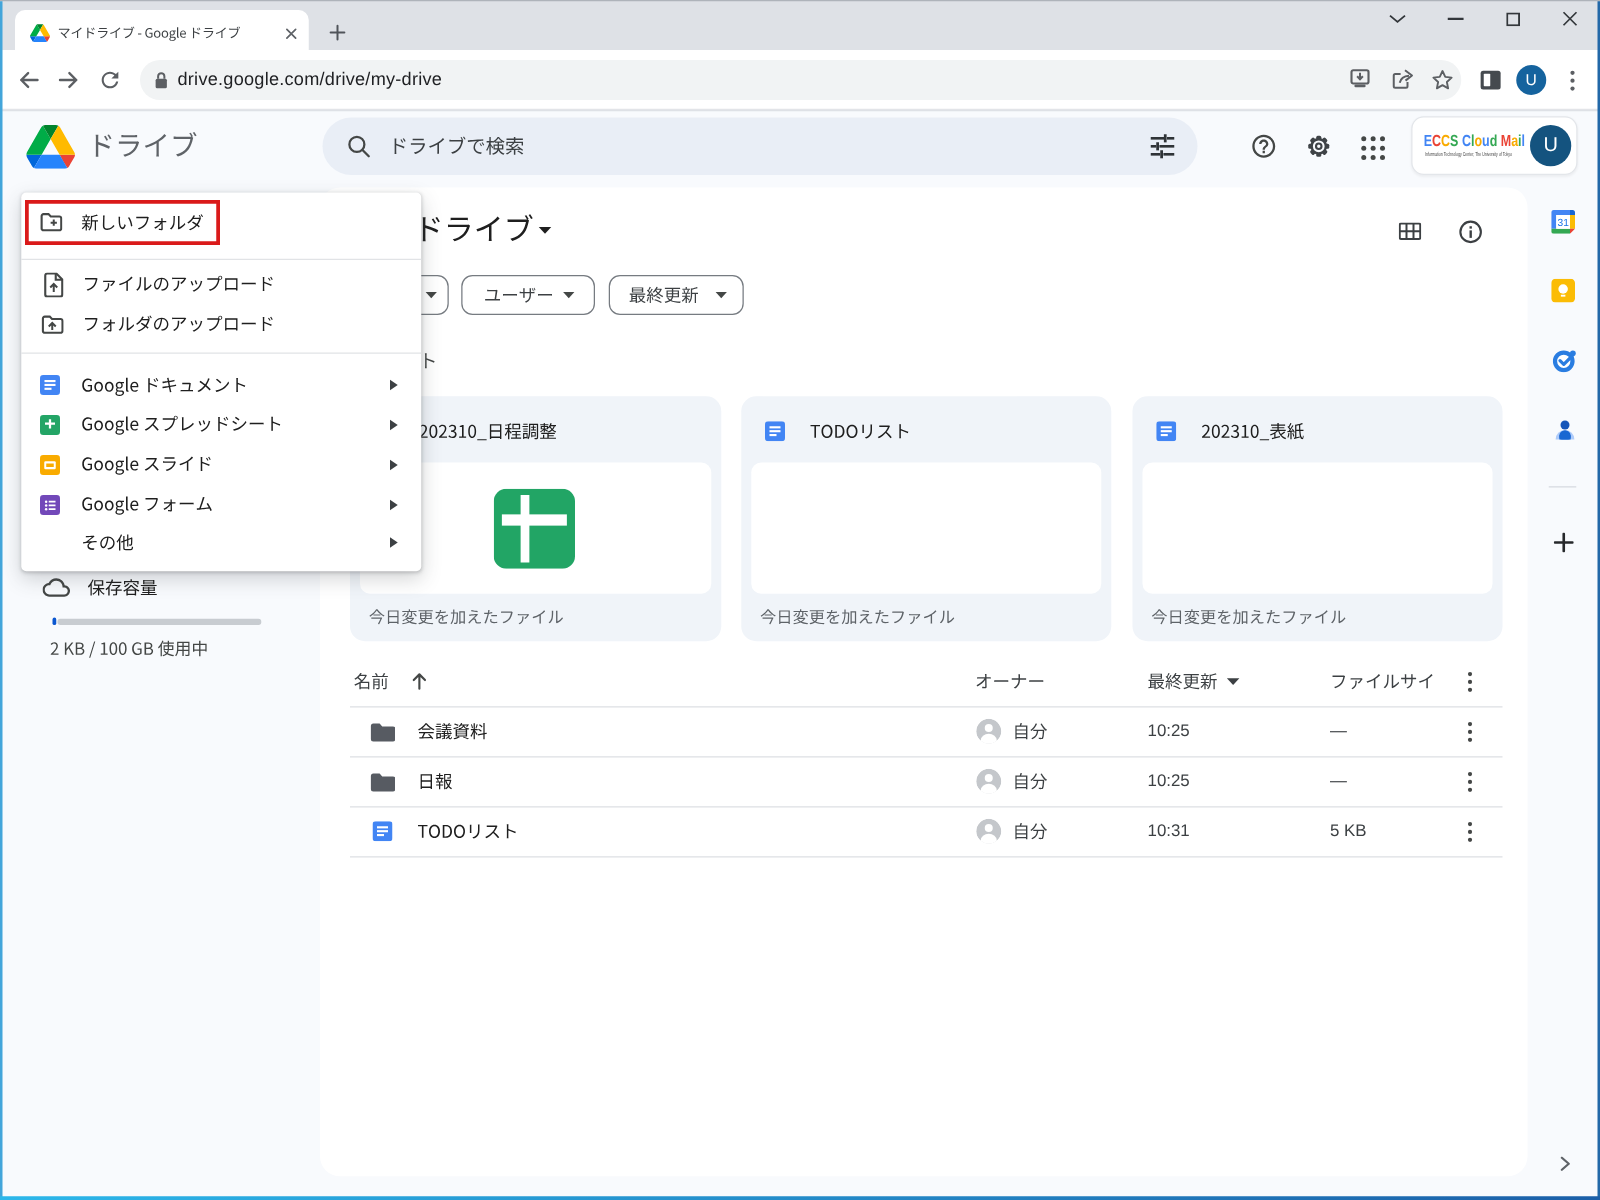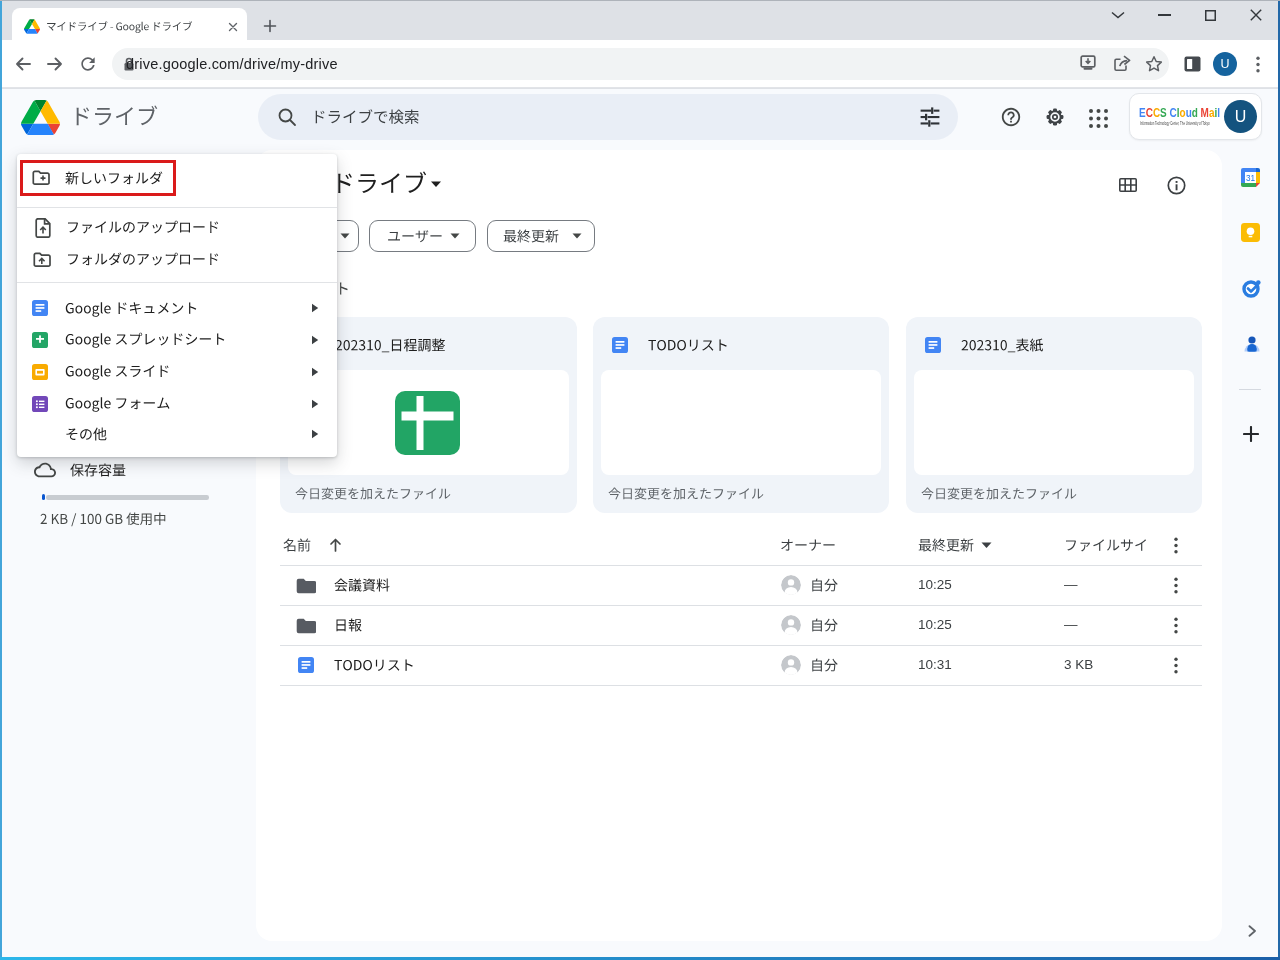--- a/index.html
+++ b/index.html
@@ -45,21 +45,21 @@
     <path d="M2 9 H15 M9.5 3.5 L15 9 L9.5 14.5" stroke="#5c5f63" stroke-width="1.9" fill="none" stroke-linecap="round" stroke-linejoin="round"></path>
   </svg>
 <svg style="position:absolute;left:78px;top:54px" width="20" height="20" viewBox="0 0 20 20">
     <path transform="scale(1.111)" fill="#5c5f63" d="M9 13.5c-2.49 0-4.5-2.01-4.5-4.5S6.51 4.5 9 4.5c1.24 0 2.36.52 3.17 1.33L10 8h5V3l-1.76 1.76C12.15 3.68 10.66 3 9 3 5.69 3 3.01 5.69 3.01 9S5.69 15 9 15c2.97 0 5.43-2.16 5.91-5h-1.52c-.46 2-2.24 3.5-4.39 3.5z"></path>
   </svg>
 <div class="abs" style="left:112px;top:48px;width:1057px;height:32px;background:#f1f3f4;border-radius:16px"></div>
 <svg style="position:absolute;left:123px;top:57px" width="12" height="15" viewBox="0 0 12 15">
     <rect x="1.5" y="6" width="9" height="7.5" rx="1.2" fill="#5c5f63"></rect>
     <path d="M3.5 6 V4 a2.5 2.5 0 0 1 5 0 V6" stroke="#5c5f63" stroke-width="1.6" fill="none"></path>
   </svg>
-<div class="abs" style="left:126px;top:56px;font-size:14.5px;color:#202124;letter-spacing:.2px">drive.google.com/drive/my-drive</div>
+<div class="abs" style="left:142px;top:56px;font-size:14.5px;color:#202124;letter-spacing:.2px">drive.google.com/drive/my-drive</div>
 <svg style="position:absolute;left:1080px;top:55px" width="18" height="18" viewBox="0 0 18 18">
     <rect x="1.2" y="1.2" width="13.6" height="10.6" rx="1.4" stroke="#5c5f63" stroke-width="1.7" fill="none"></rect>
     <path d="M8 3.2 V8 M5.7 6 L8 8.4 L10.3 6" stroke="#5c5f63" stroke-width="1.6" fill="none"></path>
     <rect x="3.5" y="12.6" width="9" height="2.2" rx="1.1" fill="#5c5f63"></rect>
   </svg>
 <svg style="position:absolute;left:1113px;top:55px" width="18" height="18" viewBox="0 0 18 18">
     <path d="M7.5 4.2 H3.2 a1.2 1.2 0 0 0 -1.2 1.2 V14 a1.2 1.2 0 0 0 1.2 1.2 h8.6 a1.2 1.2 0 0 0 1.2-1.2 V10.5" stroke="#5c5f63" stroke-width="1.6" fill="none"></path>
     <path d="M6.8 11.2 C7.6 7.6 10.2 5.8 14.2 5.6" stroke="#5c5f63" stroke-width="1.6" fill="none"></path>
     <path d="M11 1.2 L16.6 5.4 L11.4 9.5" stroke="#5c5f63" stroke-width="1.6" fill="none" stroke-linejoin="round"></path>
   </svg>
@@ -325,21 +325,21 @@
     <g clip-path="url(#av665)">
       <circle cx="10" cy="10" r="10" fill="#c4c7cb"></circle>
       <circle cx="10" cy="7.4" r="3.2" fill="#fff"></circle>
       <ellipse cx="10" cy="17.2" rx="6.4" ry="5.2" fill="#fff"></ellipse>
     </g>
   </svg>
 <svg style="position:absolute;left:810px;top:657.6px" width="28.0" height="18.8" viewBox="0 0 28.0 18.8">
     <path d="M3.3 6.5 L10.8 6.5 L10.8 8.6 L3.3 8.6 Z M3.3 5.6 L3.3 3.5 L10.8 3.5 L10.8 5.6 Z M3.3 9.6 L10.8 9.6 L10.8 11.7 L3.3 11.7 Z M6.4 0.5 C6.3 1.1 6.0 1.8 5.8 2.5 L2.3 2.5 L2.3 13.4 L3.3 13.4 L3.3 12.7 L10.8 12.7 L10.8 13.4 L11.9 13.4 L11.9 2.5 L6.9 2.5 C7.1 1.9 7.4 1.3 7.6 0.7 Z M18.5 0.8 C17.7 3.0 16.1 4.9 14.3 6.1 C14.6 6.3 15.0 6.7 15.2 6.9 C17.0 5.6 18.6 3.5 19.7 1.1 Z M23.4 0.8 L22.4 1.2 C23.5 3.3 25.2 5.6 26.8 6.8 C27.0 6.5 27.4 6.1 27.7 5.9 C26.1 4.8 24.3 2.7 23.4 0.8 Z M16.6 5.8 L16.6 6.9 L19.5 6.9 C19.2 9.2 18.4 11.5 15.1 12.6 C15.3 12.8 15.6 13.2 15.8 13.5 C19.3 12.2 20.2 9.6 20.6 6.9 L24.2 6.9 C24.1 10.4 23.9 11.8 23.5 12.2 C23.4 12.3 23.2 12.4 22.9 12.4 C22.6 12.4 21.7 12.3 20.8 12.3 C21.0 12.6 21.1 13.0 21.2 13.3 C22.0 13.4 22.9 13.4 23.4 13.3 C23.9 13.3 24.2 13.2 24.5 12.8 C24.9 12.3 25.1 10.7 25.4 6.3 C25.4 6.2 25.4 5.8 25.4 5.8 Z" fill="#3c4043"></path>
   </svg>
 <div class="abs" style="left:918px;top:657px;font-size:13.5px;color:#3c4043">10:31</div>
-<div class="abs" style="left:1064px;top:657px;font-size:13.5px;color:#3c4043">3 KB</div>
+<div class="abs" style="left:1064px;top:657px;font-size:13.5px;color:#3c4043">5 KB</div>
 <svg style="position:absolute;left:1174px;top:656.5px" width="4" height="17" viewBox="0 0 4 17">
     <circle cx="2" cy="2.2" r="1.7" fill="#444746"></circle>
     <circle cx="2" cy="8.5" r="1.7" fill="#444746"></circle>
     <circle cx="2" cy="14.8" r="1.7" fill="#444746"></circle>
   </svg>
 <svg style="position:absolute;left:34px;top:459px" width="22" height="22" viewBox="0 0 22 22">
     <path transform="scale(0.917)" fill="#444746" d="M19.35 10.04C18.67 6.59 15.64 4 12 4 9.11 4 6.6 5.64 5.35 8.04 2.34 8.36 0 10.91 0 14c0 3.31 2.69 6 6 6h13c2.76 0 5-2.24 5-5 0-2.64-2.05-4.78-4.65-4.96zM19 18H6c-2.21 0-4-1.79-4-4s1.79-4 4-4h.71C7.37 7.69 9.48 6 12 6c3.04 0 5.5 2.46 5.5 5.5v.5H19c1.66 0 3 1.34 3 3s-1.34 3-3 3z"></path>
   </svg>
 <svg style="position:absolute;left:70px;top:462.6px" width="56.0" height="18.8" viewBox="0 0 56.0 18.8">
     <path d="M6.3 2.1 L11.5 2.1 L11.5 4.7 L6.3 4.7 Z M5.3 1.2 L5.3 5.7 L8.4 5.7 L8.4 7.4 L4.3 7.4 L4.3 8.4 L7.8 8.4 C6.8 9.9 5.3 11.3 3.9 12.0 C4.1 12.2 4.4 12.6 4.6 12.8 C6.0 12.0 7.4 10.6 8.4 9.1 L8.4 13.4 L9.4 13.4 L9.4 9.0 C10.4 10.6 11.7 12.0 13.0 12.8 C13.2 12.6 13.5 12.2 13.7 12.0 C12.4 11.3 10.9 9.9 10.1 8.4 L13.4 8.4 L13.4 7.4 L9.4 7.4 L9.4 5.7 L12.6 5.7 L12.6 1.2 Z M3.9 0.6 C3.1 2.7 1.7 4.8 0.3 6.1 C0.5 6.4 0.8 6.9 0.9 7.2 C1.4 6.6 1.9 6.0 2.4 5.4 L2.4 13.4 L3.4 13.4 L3.4 3.8 C4.0 2.9 4.5 1.9 4.9 0.9 Z M22.6 7.3 L22.6 8.6 L18.7 8.6 L18.7 9.6 L22.6 9.6 L22.6 12.2 C22.6 12.4 22.6 12.4 22.3 12.4 C22.1 12.4 21.2 12.4 20.3 12.4 C20.4 12.7 20.6 13.1 20.6 13.4 C21.8 13.4 22.6 13.4 23.1 13.3 C23.5 13.1 23.7 12.8 23.7 12.2 L23.7 9.6 L27.4 9.6 L27.4 8.6 L23.7 8.6 L23.7 7.9 C24.7 7.2 25.8 6.3 26.5 5.4 L25.8 4.9 L25.6 5.0 L19.9 5.0 L19.9 5.9 L24.7 5.9 C24.2 6.4 23.6 6.9 23.0 7.3 Z M19.4 0.5 C19.2 1.1 19.0 1.8 18.8 2.4 L14.9 2.4 L14.9 3.4 L18.4 3.4 C17.4 5.3 16.2 7.1 14.4 8.3 C14.6 8.6 14.9 9.0 15.0 9.3 C15.6 8.9 16.1 8.4 16.6 7.9 L16.6 13.4 L17.7 13.4 L17.7 6.6 C18.4 5.6 19.0 4.5 19.5 3.4 L27.1 3.4 L27.1 2.4 L20.0 2.4 C20.2 1.9 20.3 1.3 20.5 0.8 Z M32.6 3.5 C31.8 4.5 30.5 5.5 29.3 6.1 C29.5 6.3 29.9 6.7 30.0 6.9 C31.3 6.2 32.7 5.0 33.7 3.8 Z M36.2 4.1 C37.5 4.9 39.1 6.1 39.8 6.9 L40.6 6.1 C39.8 5.4 38.2 4.2 36.9 3.4 Z M38.9 9.2 C39.6 9.6 40.2 10.0 40.9 10.3 C41.0 10.0 41.3 9.6 41.5 9.3 C39.4 8.5 37.0 6.8 35.5 5.0 L34.4 5.0 C33.3 6.6 31.0 8.5 28.6 9.5 C28.8 9.8 29.1 10.2 29.2 10.4 C29.9 10.1 30.5 9.7 31.1 9.3 L31.1 13.4 L32.2 13.4 L32.2 13.0 L37.8 13.0 L37.8 13.4 L38.9 13.4 Z M35.0 6.0 C35.8 6.9 36.9 7.9 38.2 8.7 L32.0 8.7 C33.3 7.8 34.3 6.9 35.0 6.0 Z M32.2 12.0 L32.2 9.7 L37.8 9.7 L37.8 12.0 Z M29.2 1.8 L29.2 4.4 L30.2 4.4 L30.2 2.8 L39.8 2.8 L39.8 4.4 L40.9 4.4 L40.9 1.8 L35.5 1.8 L35.5 0.5 L34.4 0.5 L34.4 1.8 Z M45.5 3.0 L52.5 3.0 L52.5 3.8 L45.5 3.8 Z M45.5 1.6 L52.5 1.6 L52.5 2.4 L45.5 2.4 Z M44.5 1.0 L44.5 4.4 L53.5 4.4 L53.5 1.0 Z M42.7 5.0 L42.7 5.8 L55.3 5.8 L55.3 5.0 Z M45.2 8.5 L48.5 8.5 L48.5 9.3 L45.2 9.3 Z M49.5 8.5 L52.9 8.5 L52.9 9.3 L49.5 9.3 Z M45.2 7.1 L48.5 7.1 L48.5 7.9 L45.2 7.9 Z M49.5 7.1 L52.9 7.1 L52.9 7.9 L49.5 7.9 Z M42.7 12.3 L42.7 13.1 L55.4 13.1 L55.4 12.3 L49.5 12.3 L49.5 11.4 L54.2 11.4 L54.2 10.7 L49.5 10.7 L49.5 9.9 L53.9 9.9 L53.9 6.4 L44.2 6.4 L44.2 9.9 L48.5 9.9 L48.5 10.7 L43.8 10.7 L43.8 11.4 L48.5 11.4 L48.5 12.3 Z" fill="#1f1f1f"></path>

